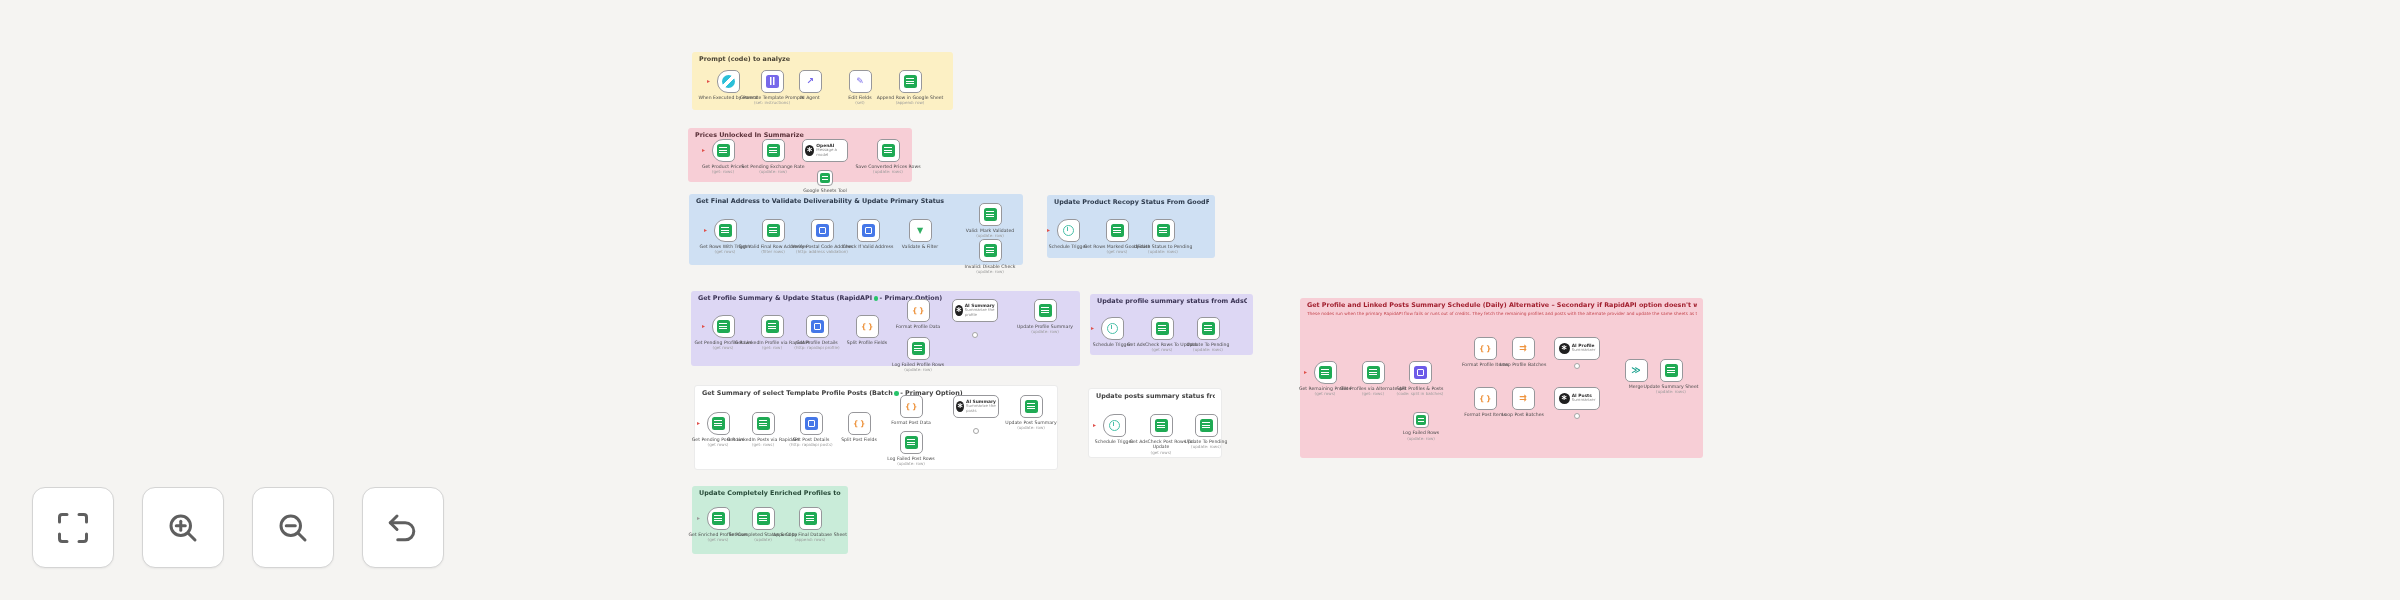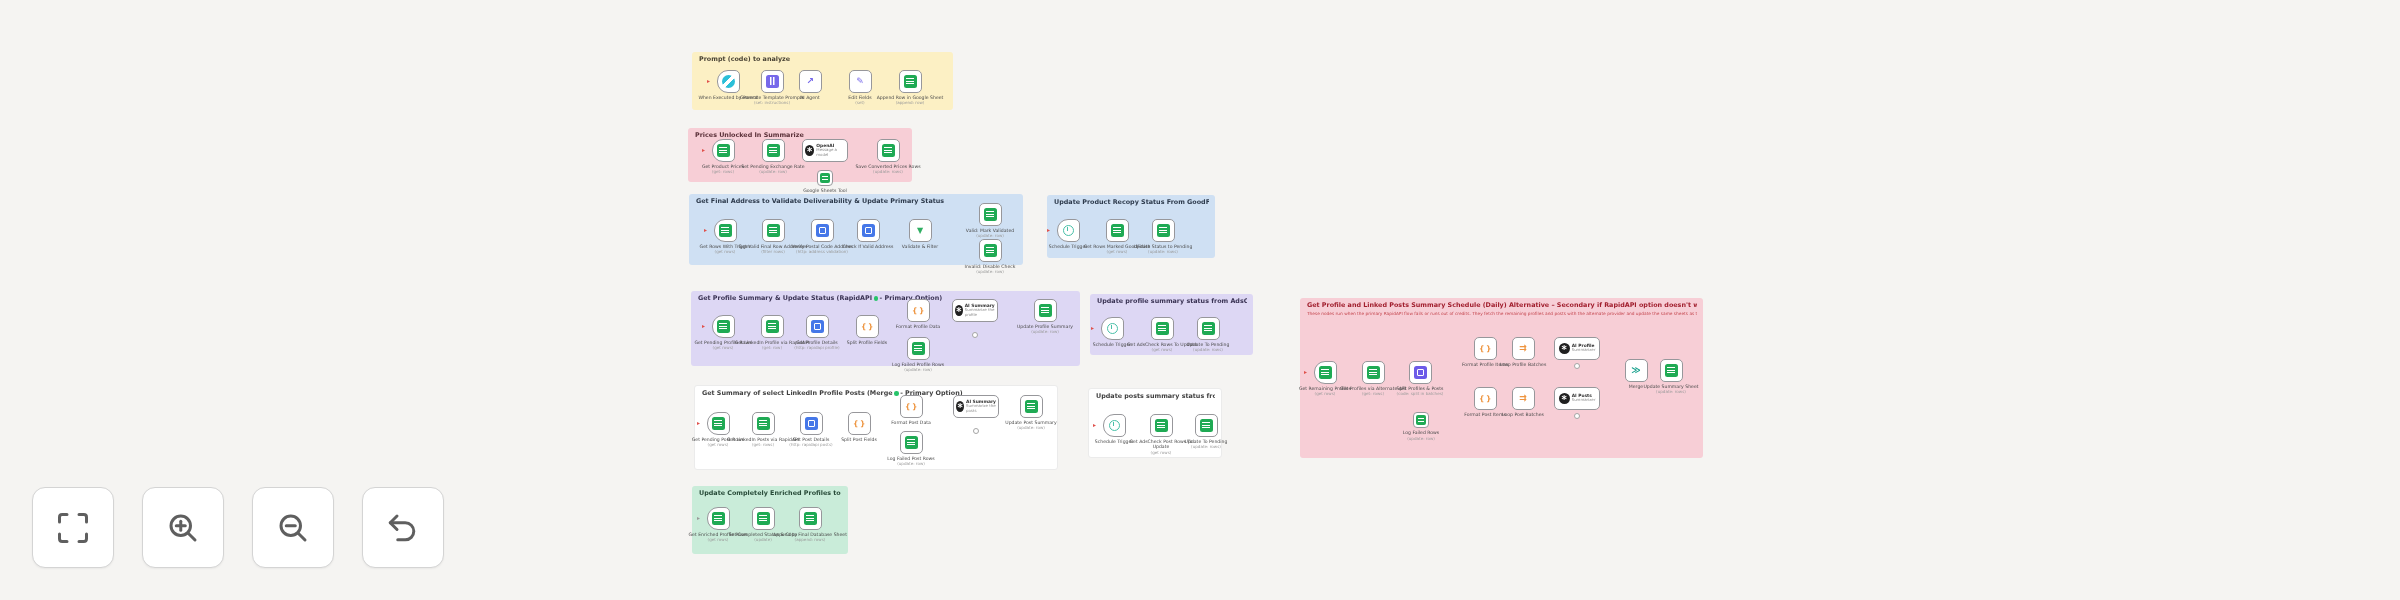--- a/index.html
+++ b/index.html
@@ -378,21 +378,21 @@
         <span class="ic ic-merge">≫</span>
       </div>
       <div class="nlabel" style="left: 296px; top: 85.5px;"><span>Merge</span></div>
       <div class="nd n" style="left: 359.5px; top: 60.5px;">
         <span class="ic ic-sheets"></span>
       </div>
       <div class="nlabel" style="left: 331px; top: 85.5px;"><span>Update Summary Sheet</span><span class="sub">(update: rows)</span></div>
       <div class="entry" style="left: 4px; top: 70.5px; color: rgb(224, 82, 77);">▸</div>
     </div>
     <div class="sticky" style="left: 694px; top: 385px; width: 364px; height: 85px; background: rgb(255, 255, 255); border: 1px solid rgb(235, 235, 235);">
-      <div class="stitle" style="color: rgb(63, 63, 63);"><span>Get Summary of select LinkedIn Profile Posts (Merge</span><span class="dot"></span><span>- Primary Option)</span></div>
+      <div class="stitle" style="color: rgb(63, 63, 63);"><span>Get Summary of select Template Profile Posts (Batch</span><span class="dot"></span><span>- Primary Option)</span></div>
       <div class="nd trig" style="left: 11.5px; top: 25.5px;">
         <span class="ic ic-sheets"></span>
       </div>
       <div class="nlabel" style="left: -17px; top: 50.5px;"><span>Get Pending Post Rows</span><span class="sub">(get rows)</span></div>
       <div class="nd n" style="left: 56.5px; top: 25.5px;">
         <span class="ic ic-sheets"></span>
       </div>
       <div class="nlabel" style="left: 28px; top: 50.5px;"><span>Get LinkedIn Posts via RapidAPI</span><span class="sub">(get: rows)</span></div>
       <div class="nd n" style="left: 104.5px; top: 25.5px;">
         <span class="ic ic-grid-blue"></span>

